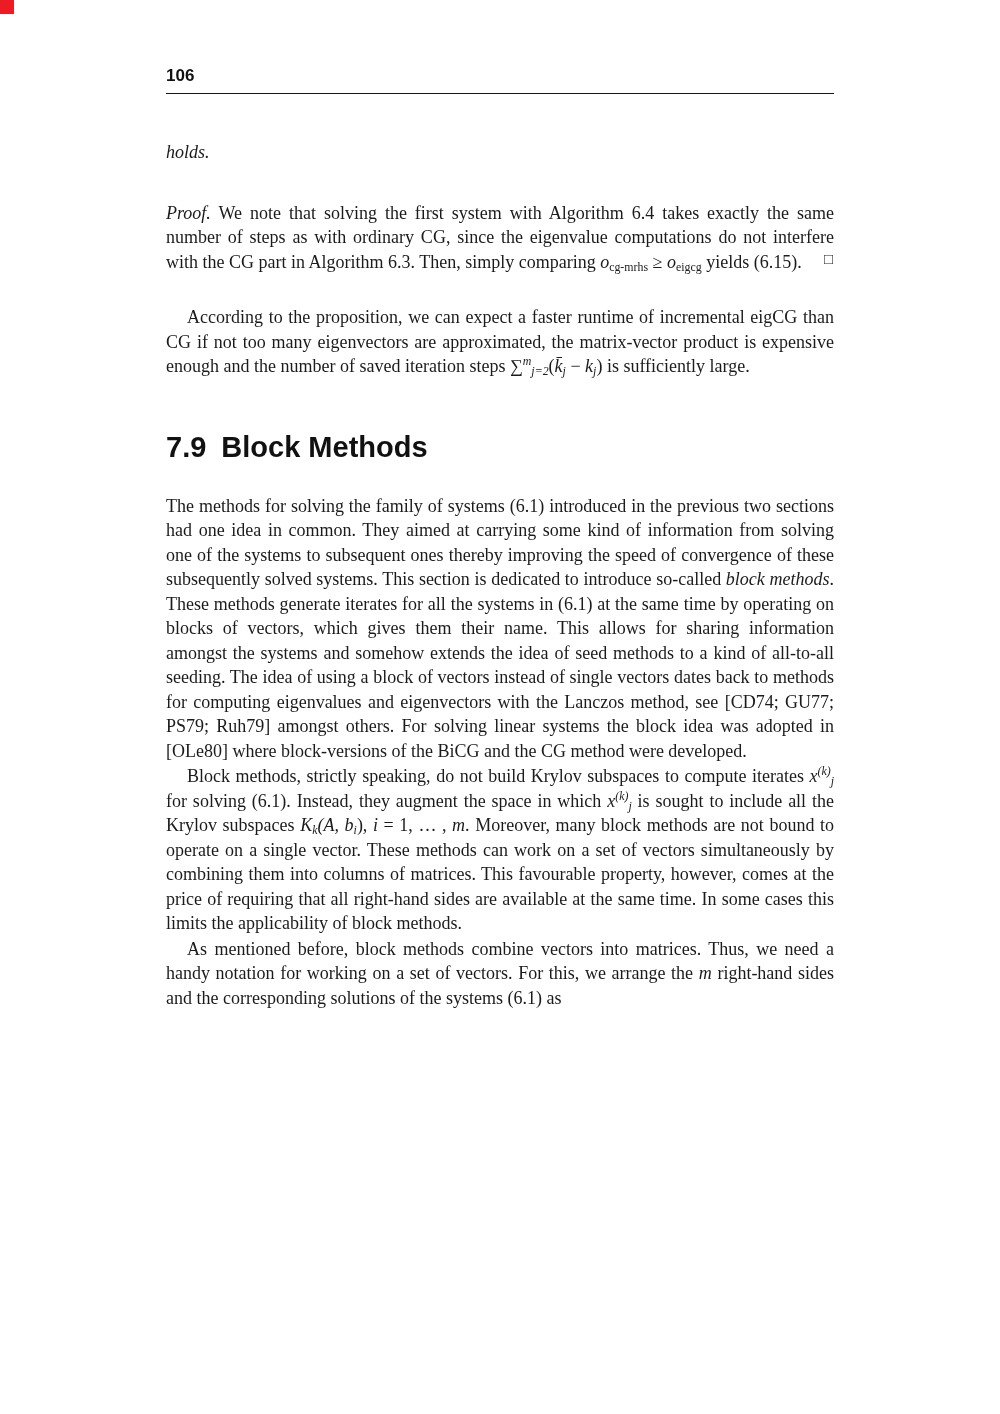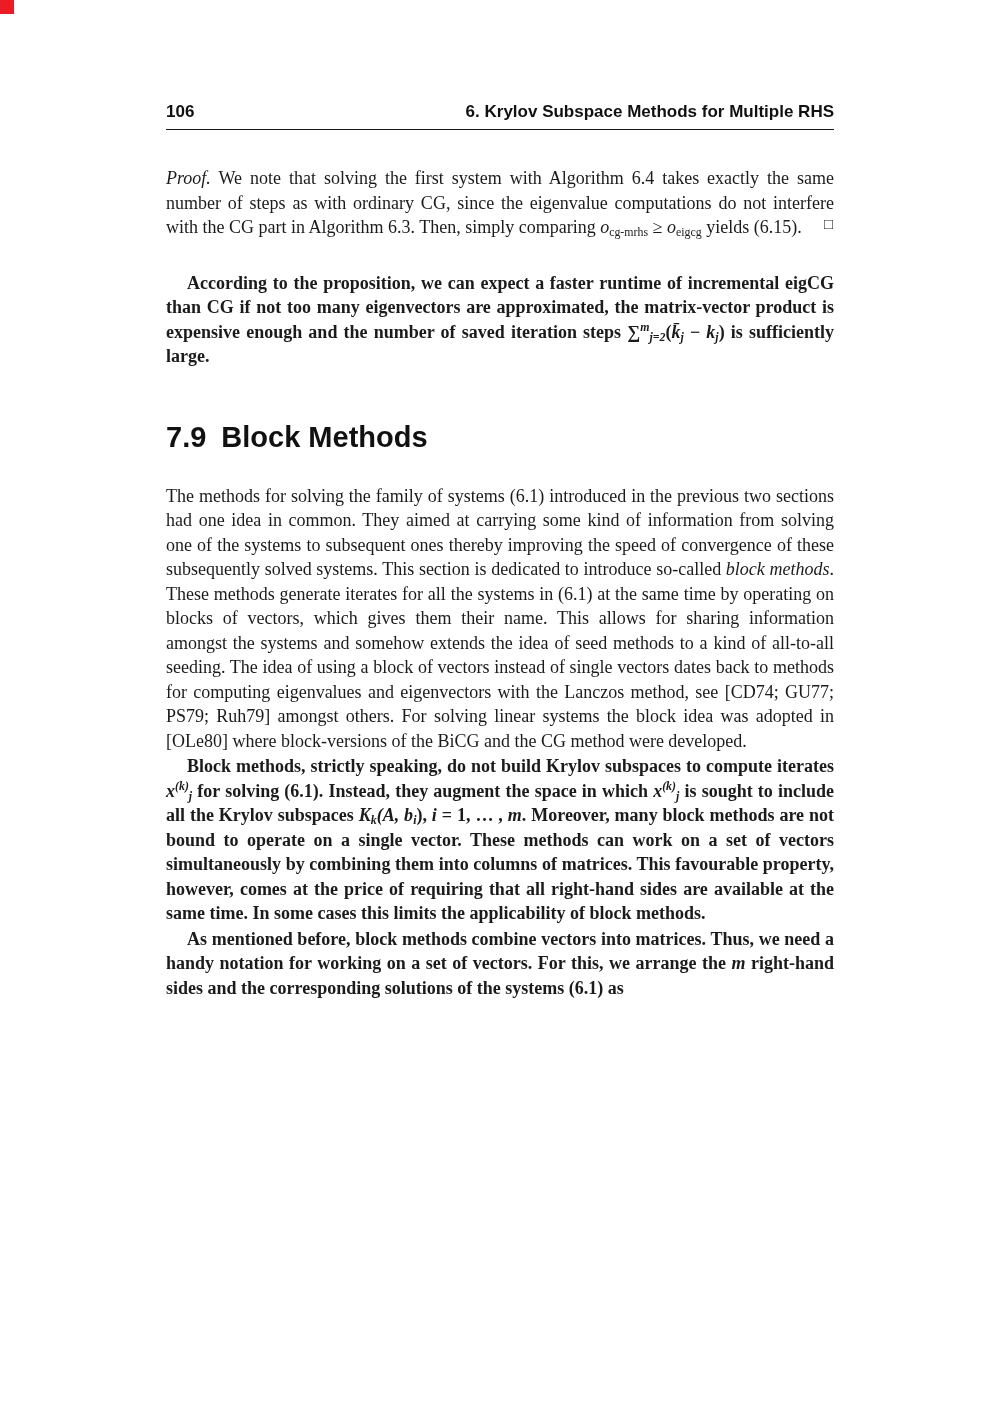--- a/index.html
+++ b/index.html
@@ -12,22 +12,22 @@
     color: #1b1b1b;
     overflow: hidden;
   }
   .corner-marker {
     position: absolute;
     top: 0; left: 0;
     width: 14px; height: 14px;
   }
   .sheet {
     width: 668px;
-    margin: 0 auto;
-    padding-top: 102px;
+    margin: 16px auto;
+    padding-top: 50px;
   }
   .pagehead {
     display: flex;
     justify-content: space-between;
     align-items: baseline;
     font-family: "Liberation Sans", sans-serif;
     font-weight: bold;
     font-size: 17px;
     color: #111;
     padding-bottom: 7px;
@@ -41,21 +41,21 @@
   }
   .holds    { margin-top: 46px; }
   .proof    { margin-top: 36px; position: relative; }
   .qed {
     position: absolute;
     right: 1px;
     bottom: 3px;
     font-size: 15px;
   }
   .according { margin-top: 31px; }
-  .p-indent  { text-indent: 21px; font-weight: bold; }
+  .p-indent  { text-indent: 21px; }
   .sectionhead {
     margin-top: 52px;
     font-family: "Liberation Sans", sans-serif;
     font-weight: bold;
     font-size: 29px;
     color: #111;
   }
   .sectionhead .secnum { margin-right: 15px; }
   .p-first { margin-top: 30px; font-family: Liberation Serif, serif; }
   .p-follow { margin-top: 1px; }
@@ -65,23 +65,23 @@
 </style>
 </head>
 <body>
 
 <div class="corner-marker" style="background: rgb(237, 28, 36);"></div>
 
 <div class="sheet">
 
   <header class="pagehead">
     <span>106</span>
-    <span>6. Krylov Subspace Methods for Multiple RHS</span>
   </header>
 
+  <p class="para holds"><span><span style="font-style: italic;">holds.</span></span></p>
 
   <p class="para proof"><span><span style="font-style: italic;">Proof.</span><span> We note that solving the first system with Algorithm 6.4 takes exactly the same number of steps as with ordinary CG, since the eigenvalue computations do not interfere with the CG part in Algorithm 6.3. Then, simply comparing </span><span style="font-style: italic;">o</span><sub>cg-mrhs</sub><span> ≥ </span><span style="font-style: italic;">o</span><sub>eigcg</sub><span> yields (6.15).</span></span><span class="qed">□</span></p>
 
   <p class="para according p-indent"><span><span>According to the proposition, we can expect a faster runtime of incremental eigCG than CG if not too many eigenvectors are approximated, the matrix-vector product is expensive enough and the number of saved iteration steps </span><span>∑</span><sup style="font-style: italic;">m</sup><sub style="font-style: italic;">j=2</sub><span>(</span><span style="font-style: italic;">k̄</span><sub style="font-style: italic;">j</sub><span> − </span><span style="font-style: italic;">k</span><sub style="font-style: italic;">j</sub><span>) is sufficiently large.</span></span></p>
 
   <h2 class="sectionhead"><span class="secnum">7.9</span><span>Block Methods</span></h2>
 
   <p class="para p-first"><span><span>The methods for solving the family of systems (6.1) introduced in the previous two sections had one idea in common. They aimed at carrying some kind of information from solving one of the systems to subsequent ones thereby improving the speed of convergence of these subsequently solved systems. This section is dedicated to introduce so-called </span><span style="font-style: italic;">block methods</span><span>. These methods generate iterates for all the systems in (6.1) at the same time by operating on blocks of vectors, which gives them their name. This allows for sharing information amongst the systems and somehow extends the idea of seed methods to a kind of all-to-all seeding. The idea of using a block of vectors instead of single vectors dates back to methods for computing eigenvalues and eigenvectors with the Lanczos method, see [CD74; GU77; PS79; Ruh79] amongst others. For solving linear systems the block idea was adopted in [OLe80] where block-versions of the BiCG and the CG method were developed.</span></span></p>
 
   <p class="para p-follow p-indent"><span><span>Block methods, strictly speaking, do not build Krylov subspaces to compute iterates </span><span style="font-style: italic;">x</span><sup style="font-style: italic;">(k)</sup><sub style="font-style: italic;">j</sub><span> for solving (6.1). Instead, they augment the space in which </span><span style="font-style: italic;">x</span><sup style="font-style: italic;">(k)</sup><sub style="font-style: italic;">j</sub><span> is sought to include all the Krylov subspaces </span><span style="font-style: italic;">K</span><sub style="font-style: italic;">k</sub><span style="font-style: italic;">(A, b</span><sub style="font-style: italic;">i</sub><span>), </span><span style="font-style: italic;">i</span><span> = 1, … , </span><span style="font-style: italic;">m</span><span>. Moreover, many block methods are not bound to operate on a single vector. These methods can work on a set of vectors simultaneously by combining them into columns of matrices. This favourable property, however, comes at the price of requiring that all right-hand sides are available at the same time. In some cases this limits the applicability of block methods.</span></span></p>

